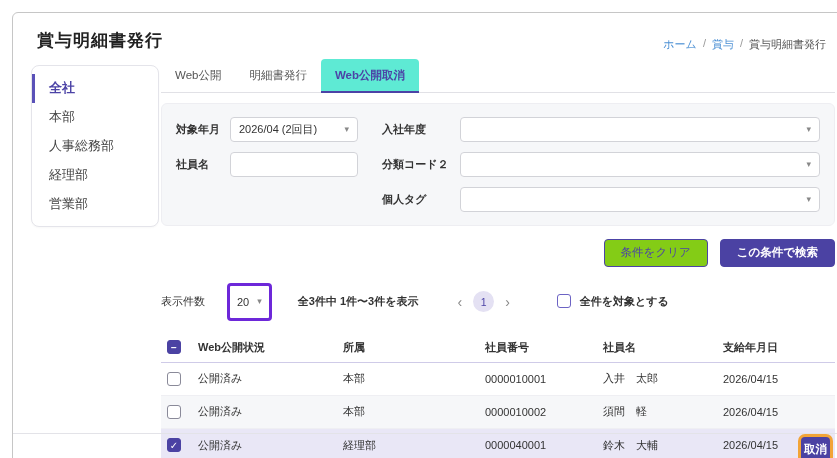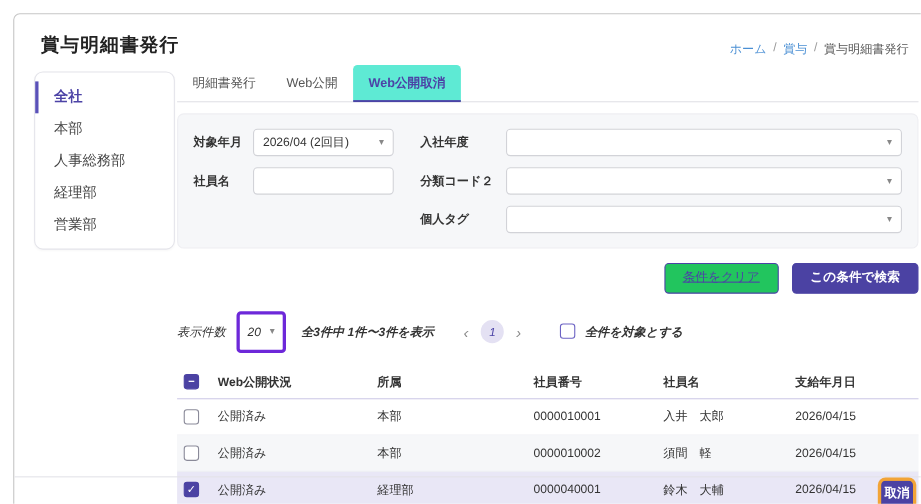--- a/index.html
+++ b/index.html
@@ -98,27 +98,27 @@
   .ctl.select { justify-content:space-between; cursor:pointer; }
   .caret { font-size:9px; color:#888; line-height:1; }
   input.ctl { outline:none; }
 
   
   .actions { display:flex; justify-content:flex-end; gap:12px; margin-top:13px; }
   .btn {
     font-size:11.5px; border-radius:4px; cursor:pointer;
     padding:7px 16px; line-height:1; border:1px solid transparent;
   }
-  .btn.outline { background:#22c55e; border-color:#4c43a6; color:#4c43a6;text-decoration:underline; }
+  .btn.outline { background:#84cc16; border-color:#4c43a6; color:#4c43a6; }
   .btn.primary { background:#4b42a3; color:#fff; font-weight:bold; border-color:#4b42a3; }
 
   
   .list-controls {
     display:flex; align-items:center; margin-top:16px;
-    font-size:11px; color:#333; gap:10px;font-style:italic;
+    font-size:11px; color:#333; gap:22px;
   }
   .page-size {
     height:23px; background:#fff; border:3px solid #6d28d9; border-radius:4px;
     display:flex; align-items:center; gap:8px; padding:16px 7px; cursor:pointer;
   }
   .summary { font-weight:bold; margin-left:4px; }
   .pager { display:flex; align-items:center; gap:8px; margin-left:14px; }
   .pg-arrow { color:#888; font-size:14px; cursor:pointer; padding:0 3px; }
   .pg-num {
     width:21px; height:21px; border-radius:50%;
@@ -186,22 +186,22 @@
     <div class="side-item active">全社</div>
     <div class="side-item">本部</div>
     <div class="side-item">人事総務部</div>
     <div class="side-item">経理部</div>
     <div class="side-item">営業部</div>
   </div>
 
   <div class="main">
 
     <div class="tabs">
+      <div class="tab">Web公開</div>
       <div class="tab">明細書発行</div>
-      <div class="tab">Web公開</div>
       <div class="tab active">Web公開取消</div>
     </div>
 
     <div class="filter-panel">
       <div class="f-row">
         <div class="f-label1">対象年月</div>
         <div class="f-field1">
           <div class="ctl select">
             <span>2026/04 (2回目)</span>
             <span class="caret">▾</span>

